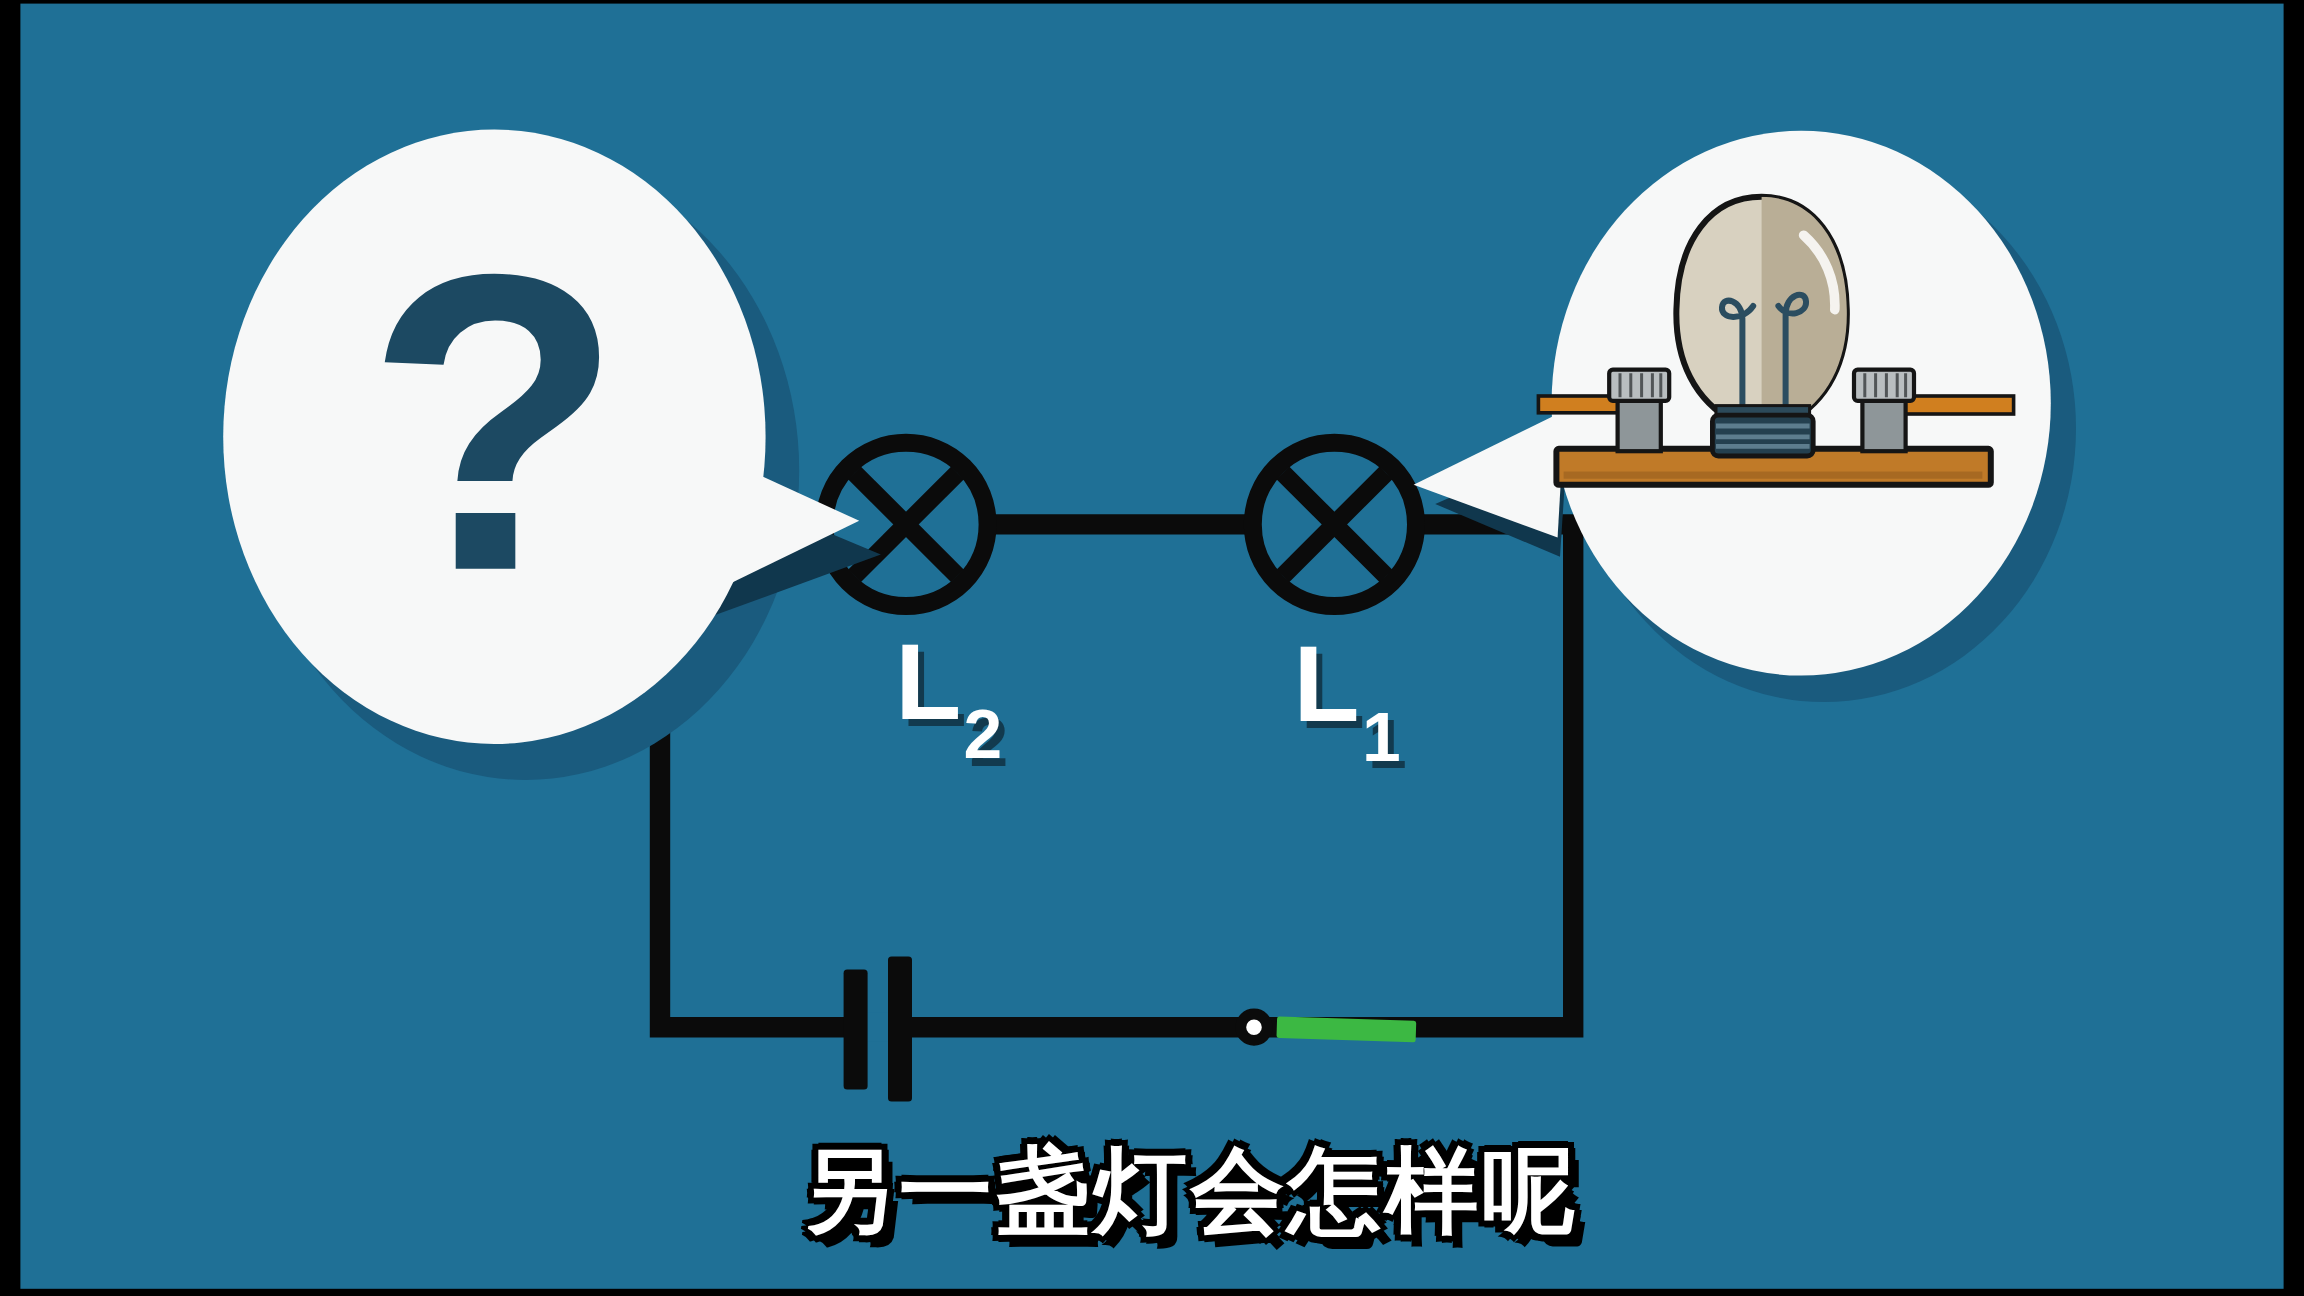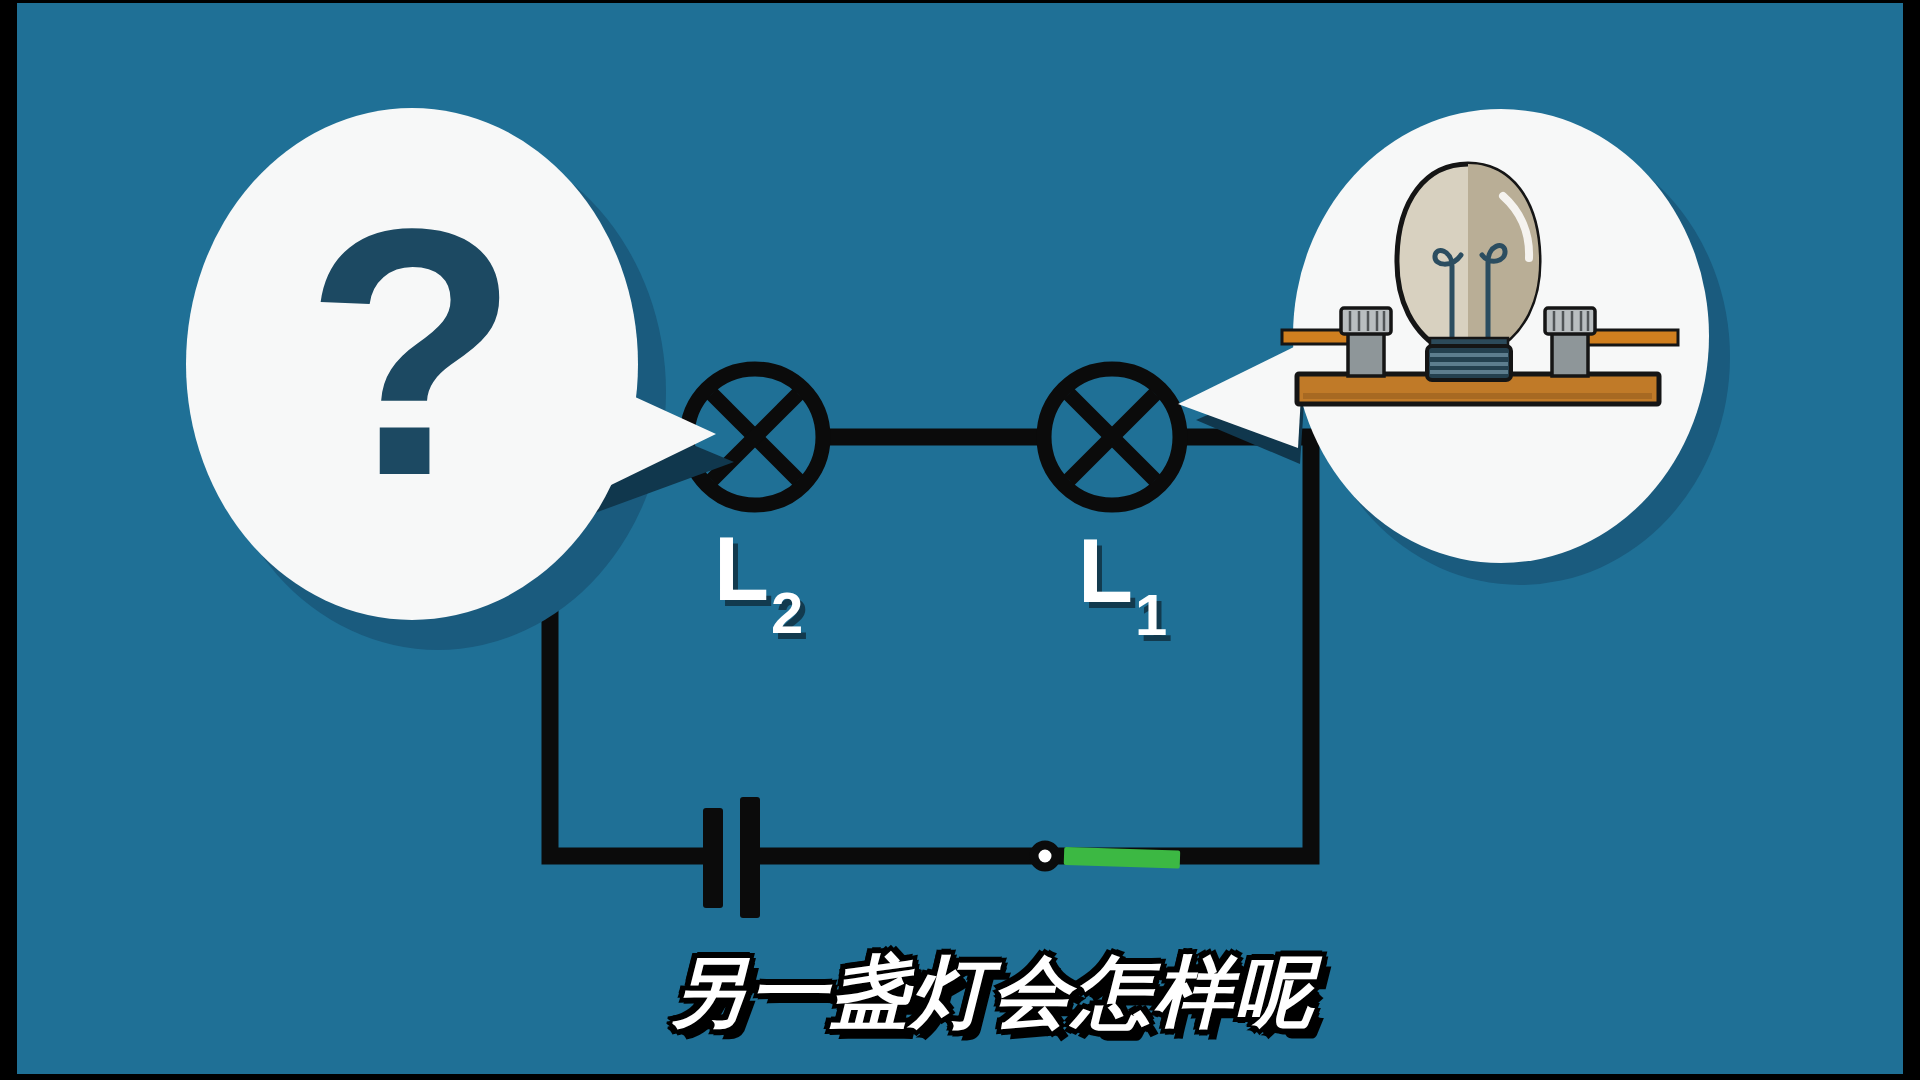--- a/index.html
+++ b/index.html
@@ -32,32 +32,31 @@
   .lamp-label{
     position:absolute;color:var(--label-white);font-weight:bold;
     font-size:90px;line-height:1;
     text-shadow:5px 6px 0 rgba(16,48,66,.85);
     white-space:nowrap;
   }
   .lamp-label sub{
     font-size:58px;font-weight:bold;line-height:1;
     position:relative;top:14px;left:2px;
   }
-  .lamp-label.l2{left:714px;top:524px;}
+  .lamp-label.l2{left:746px;top:524px;}
   .lamp-label.l1{left:1078px;top:526px;}
 
   .subtitle{
     position:absolute;left:992px;top:950px;transform:translateX(-50%);
     font-size:78px;font-weight:900;letter-spacing:3px;color:#fff;
     white-space:nowrap;line-height:1.1;
     text-shadow:
       -5px -5px 0 #000, 5px -5px 0 #000, -5px 5px 0 #000, 5px 5px 0 #000,
       -6px 0 0 #000, 6px 0 0 #000, 0 -6px 0 #000, 0 6px 0 #000,
       9px 10px 0 #000;
-    font-style: italic;
   }
 
   .bar{position:absolute;background:var(--frame-bar);}
   .bar-left{left:0;top:0;width:17px;height:1080px;}
   .bar-right{right:0;top:0;width:17px;height:1080px;}
   .bar-bottom{left:0;bottom:0;width:1920px;height:6px;}
   .bar-top{left:0;top:0;width:1920px;height:3px;}
 </style>
 </head>
 <body>

